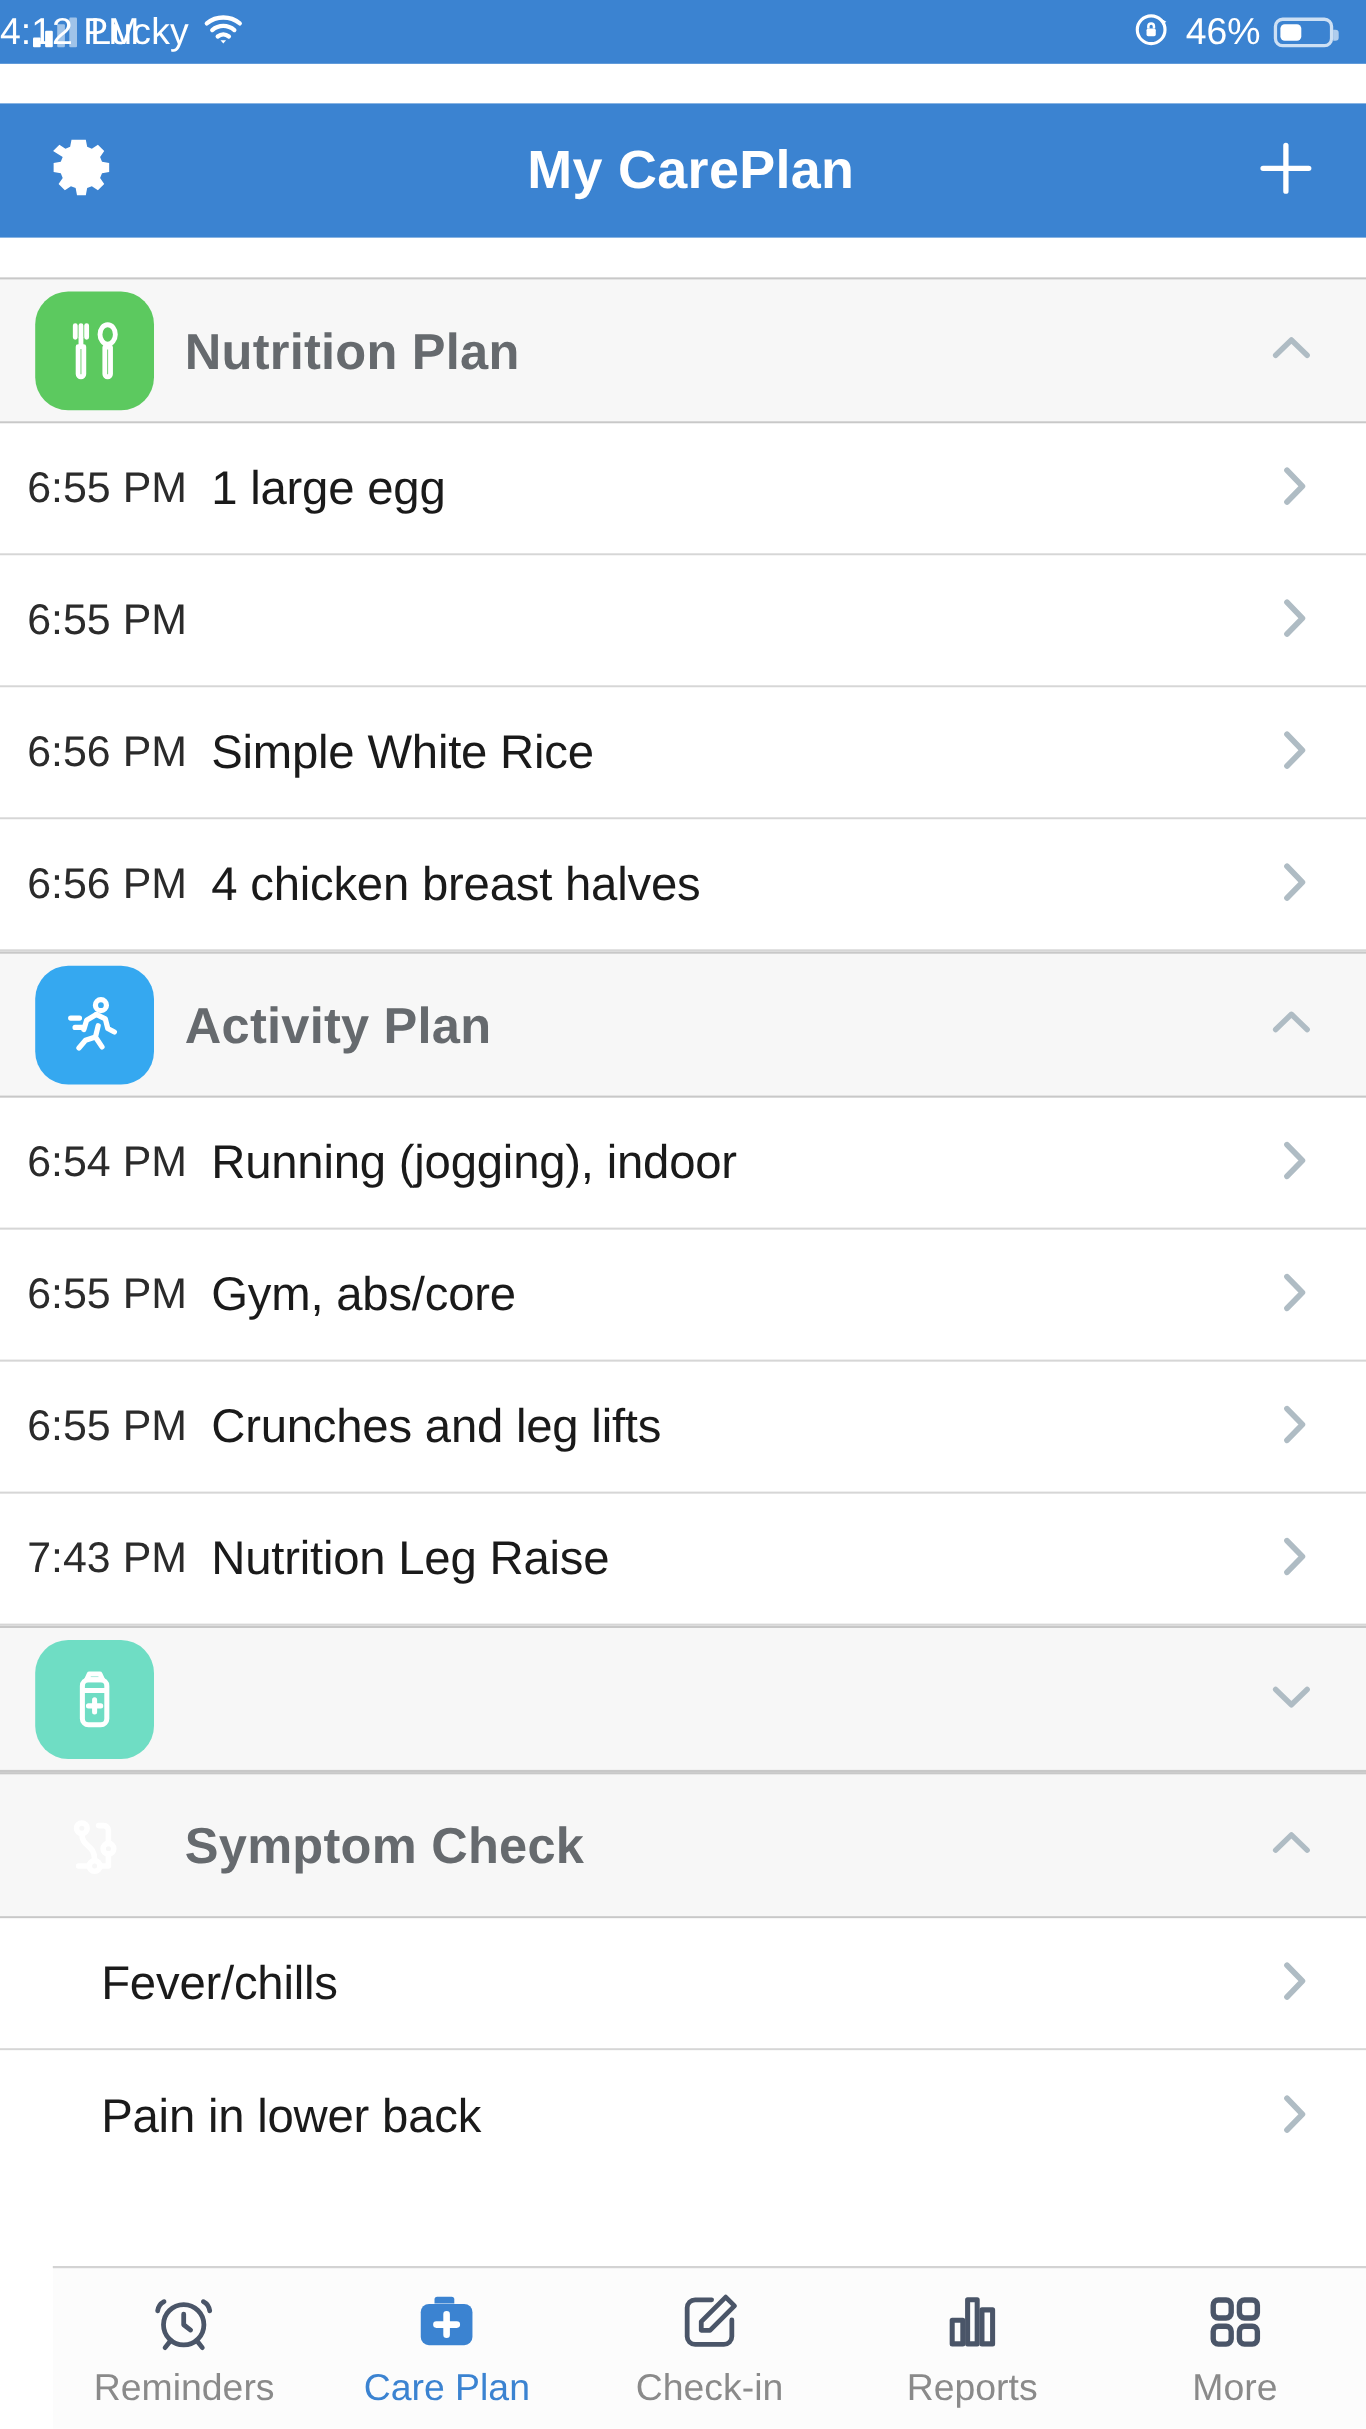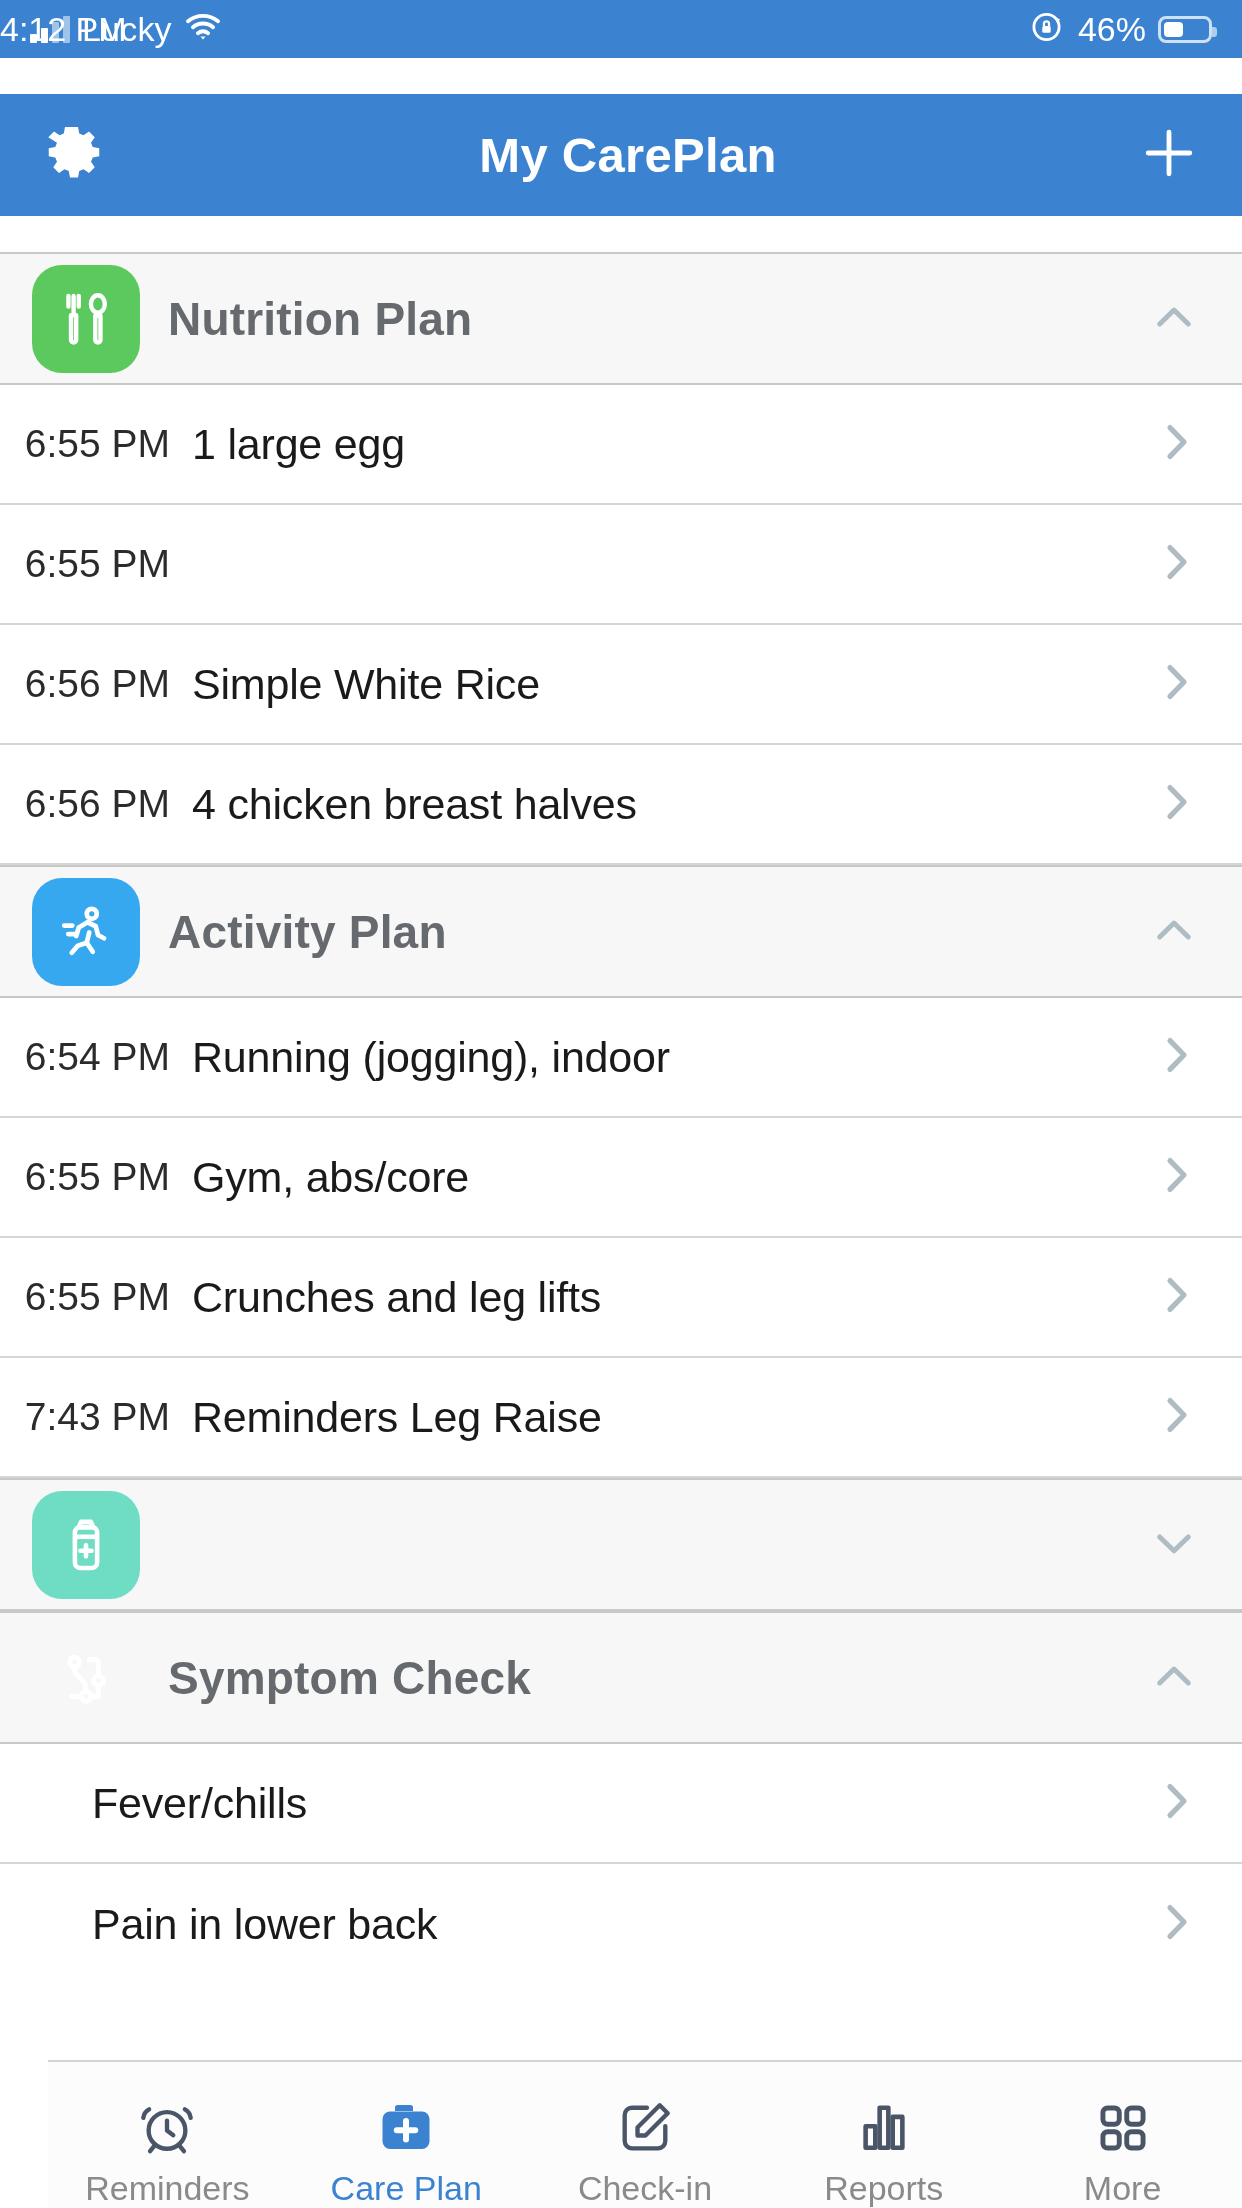--- a/index.html
+++ b/index.html
@@ -80,21 +80,21 @@
     width: 192px; flex: 0 0 192px; text-align: right; padding-right: 22px;
     font-size: 39px; color: #2B2B2B; font-weight: 400;
   }
   .row-label { font-size: 43px; color: #1A1A1A; font-weight: 400; letter-spacing: -.2px; }
   .row.no-time .row-label { padding-left: 92px; }
   .row-chev { margin-left: auto; }
 
   
   .tabbar {
     flex: 0 0 148px; background: #FCFCFC; border-top: 2px solid #D3D3D3;
-    display: flex; align-items: flex-end; margin-left: 48px;
+    display: flex; align-items: center; margin-left: 48px;
   }
   .tab {
     flex: 1 1 0; display: flex; flex-direction: column;
     align-items: center; justify-content: center; gap: 10px; cursor: pointer;
   }
   .tab-label { font-size: 34px; color: #8A8A8A; font-weight: 400; }
   .tab.active .tab-label { color: #3B83D1; }
   .tab-icon { height: 62px; display: flex; align-items: center; justify-content: center; }
 </style>
 </head>
@@ -232,21 +232,21 @@
       </div>
       <div class="row">
         <div class="row-time">6:55 PM</div>
         <div class="row-label">Crunches and leg lifts</div>
         <div class="row-chev"><svg width="48" height="48" viewBox="0 0 24 24" fill="none">
             <path d="M9 4.8l7 7.2-7 7.2" stroke="#AFBCC4" stroke-width="2.6" stroke-linecap="round" stroke-linejoin="round"></path>
           </svg></div>
       </div>
       <div class="row">
         <div class="row-time">7:43 PM</div>
-        <div class="row-label">Reminders Leg Raise</div>
+        <div class="row-label">Nutrition Leg Raise</div>
         <div class="row-chev"><svg width="48" height="48" viewBox="0 0 24 24" fill="none">
             <path d="M9 4.8l7 7.2-7 7.2" stroke="#AFBCC4" stroke-width="2.6" stroke-linecap="round" stroke-linejoin="round"></path>
           </svg></div>
       </div>
       <div class="section-header">
         <div class="sec-icon" style="background:#6FDDC4">
           <svg width="58" height="58" viewBox="0 0 24 24" fill="none" stroke="#fff" stroke-width="1.9" stroke-linejoin="round">
             <path d="M10 2.4h4l1 2.2h-6z"></path>
             <rect x="7.4" y="4.6" width="9.2" height="16.9" rx="2.3"></rect>
             <path d="M7.4 8.6h9.2"></path>

